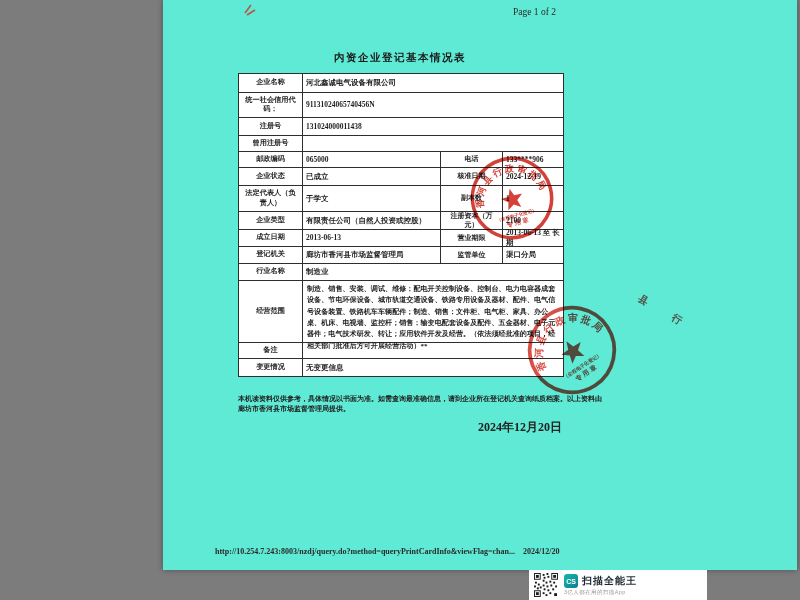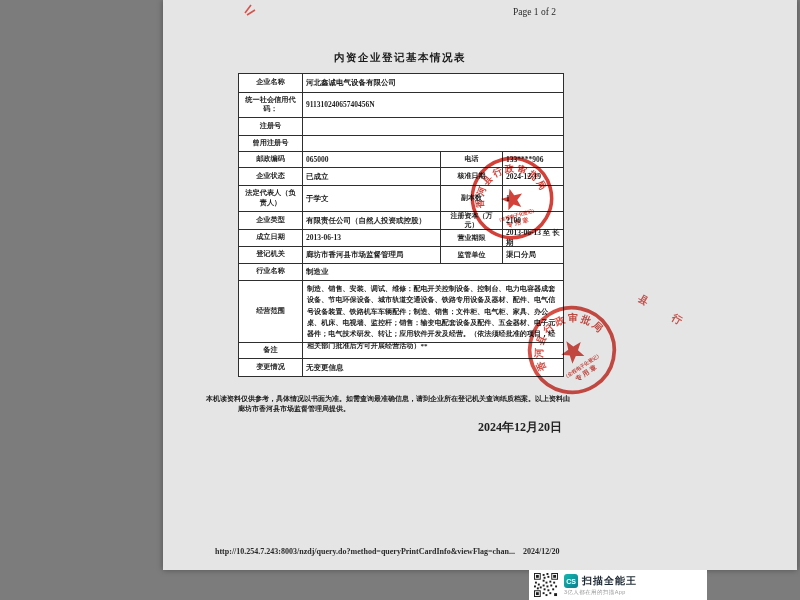--- a/index.html
+++ b/index.html
@@ -1,32 +1,32 @@
 <!DOCTYPE html>
 <html><head>
 <meta charset="utf-8">
 <style>
   html,body{margin:0;padding:0;}
   body{width:800px;height:600px;background:#7c7c7c;font-family:"Liberation Serif",serif;}
   .screen{position:relative;width:800px;height:600px;overflow:hidden;}
-  .page{position:absolute;left:163px;top:0;width:634px;height:570px;background:#e5e5e5;box-shadow:0 0 6px rgba(0,0,0,.35);}
+  .page{position:absolute;left:163px;top:0;width:634px;height:570px;background:#5eead4;box-shadow:0 0 6px rgba(0,0,0,.35);}
   .page-num{position:absolute;left:350px;top:7px;font-size:9.5px;color:#2a2a2a;}
   .corner-mark{position:absolute;left:80px;top:3px;}
   .doc-title{position:absolute;left:75px;top:51px;width:324px;text-align:center;font-size:10.5px;font-weight:bold;letter-spacing:1.5px;color:#1b1b1b;}
   .doc-table{position:absolute;left:75px;top:73px;width:324px;border:1px solid #2e2e2e;background:#fff;color:#1f1f1f;}
   .row{display:flex;border-bottom:1px solid #2e2e2e;box-sizing:border-box;}
   .row:last-child{border-bottom:none;}
   .cell{display:flex;align-items:center;border-right:1px solid #2e2e2e;padding:1px 3px;box-sizing:border-box;font-weight:600;}
   .lab{width:64px;justify-content:center;text-align:center;font-size:7.2px;line-height:1.3;}
   .lab2{width:62px;justify-content:center;text-align:center;font-size:7px;line-height:1.25;}
   .val{flex:1;font-size:7.5px;border-right:none;line-height:1.3;}
   .val-mid{flex:none;width:138px;border-right:1px solid #2e2e2e;}
   .scope-row .val{align-items:flex-start;padding:3px 4px;font-size:7.1px;line-height:1.6;}
   .disclaimer{position:absolute;left:75px;top:394px;width:332px;font-size:7px;font-weight:600;color:#222;line-height:1.45;}
-  .d-line1{display:flex;justify-content:flex-end;white-space:nowrap;margin-left:42px;}
+  .d-line1{display:flex;justify-content:space-between;white-space:nowrap;}
   .print-date{position:absolute;left:75px;top:419px;width:324px;text-align:right;font-size:12px;font-weight:600;color:#222;}
   .url-line{position:absolute;left:52px;top:547px;width:420px;display:flex;gap:8px;font-size:8px;color:#2a2a2a;font-weight:bold;}
   .stamp{position:absolute;mix-blend-mode:multiply;}
   .stamp1{left:305px;top:154px;width:88px;height:88px;transform:rotate(-15deg);opacity:.92;}
   .stamp2{left:362px;top:303px;width:94px;height:94px;transform:rotate(-33deg);opacity:.85;}
   .stamp-frag{position:absolute;left:472px;top:306px;color:#cf3127;font-size:10px;font-weight:bold;letter-spacing:13px;transform:rotate(30deg);opacity:.8;mix-blend-mode:multiply;white-space:nowrap;}
   .scan-brand{position:absolute;left:529px;top:570px;width:178px;height:30px;background:#fff;display:flex;align-items:center;gap:6px;padding:0 5px;box-sizing:border-box;}
   .qr{width:24px;height:24px;flex:none;}
   .brand-col{display:flex;flex-direction:column;}
   .brand-row{display:flex;align-items:center;gap:4px;}
@@ -52,20 +52,21 @@
       <div class="row" style="height:19px">
         <div class="cell lab">企业名称</div>
         <div class="cell val">河北鑫诚电气设备有限公司</div>
       </div>
       <div class="row" style="height:25px">
         <div class="cell lab">统一社会信用代码：</div>
         <div class="cell val">91131024065740456N</div>
       </div>
       <div class="row" style="height:18px">
         <div class="cell lab">注册号</div>
+        <div class="cell val">131024000011438</div>
       </div>
       <div class="row" style="height:16px">
         <div class="cell lab">曾用注册号</div>
         <div class="cell val"></div>
       </div>
       <div class="row" style="height:16px">
         <div class="cell lab">邮政编码</div>
         <div class="cell val val-mid">065000</div>
         <div class="cell lab2">电话</div>
         <div class="cell val">133****906</div>

